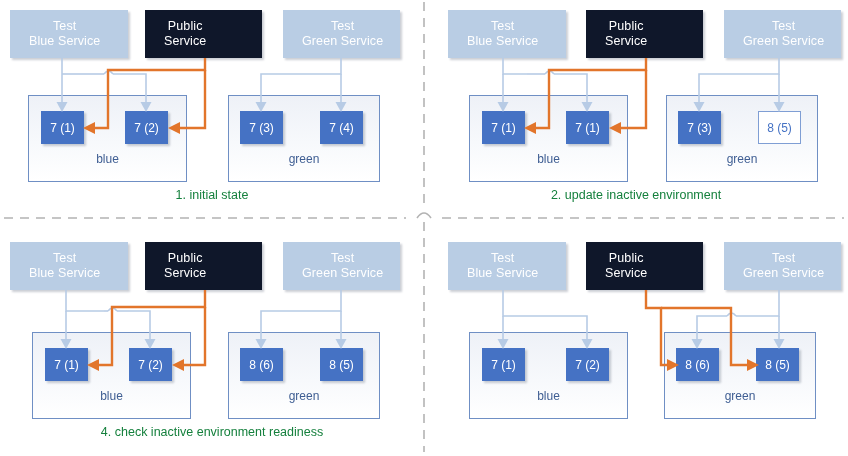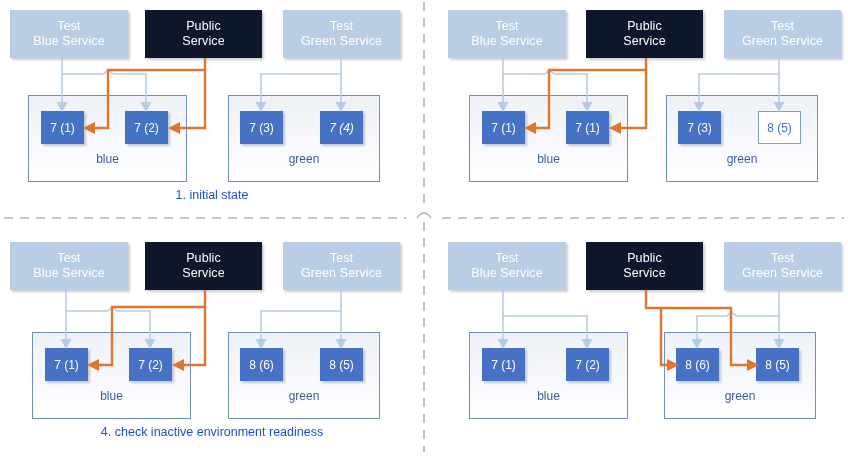--- a/index.html
+++ b/index.html
@@ -31,28 +31,28 @@
     top: 0;
     width: 424px;
     height: 228px;
   }
 
   
   .svc-box {
     position: absolute;
     display: flex;
     align-items: center;
-    justify-content: center;
     text-align: center;
     color: #ffffff;
     font-size: 12.5px;
     line-height: 15px;
     letter-spacing: 0.1px;
     box-sizing: border-box;
     box-shadow: 1.5px 1.5px 2px rgba(120,130,145,0.38);
+    padding-left: 19px;
   }
   .svc-test {
     background: #b9cde4;
   }
   .svc-public {
     background: #0f172a;
   }
   .svc-box span { display: block; }
 
   
@@ -110,21 +110,21 @@
     height: 456px;
     overflow: visible;
     pointer-events: none;
   }
 
   
   .caption {
     position: absolute;
     width: 424px;
     text-align: center;
-    color: #1d4ed8;
+    color: #15803d;
     font-size: 12.5px;
   }
 </style>
 </head>
 <body>
 
 <div id="diagram-root">
 
   <div class="panel" style="left:0px; top:0px;">
     <div class="panel-inner">
@@ -152,21 +152,21 @@
 
       <div class="env-box" style="left:28px; top:95px; width:159px; height:87px;"></div>
       <div class="env-label" style="left:28px; top:152px; width:159px;">blue</div>
 
       <div class="env-box" style="left:228px; top:95px; width:152px; height:87px;"></div>
       <div class="env-label" style="left:228px; top:152px; width:152px;">green</div>
 
       <div class="inst" style="left:41px; top:111px;">7 (1)</div>
       <div class="inst" style="left:125px; top:111px;">7 (2)</div>
       <div class="inst" style="left:240px; top:111px;">7 (3)</div>
-      <div class="inst" style="left:320px; top:111px;font-style:italic;">7 (4)</div>
+      <div class="inst" style="left:320px; top:111px;">7 (4)</div>
 
       <svg class="wires" viewBox="0 0 424 228">
 
         <g fill="none" stroke="#b7cbe5" stroke-width="1.6">
           <path d="M62,58 L62,74 L62,74"></path>
           <path d="M62,74 L86,74 L86,74"></path>
           <path d="M86,74 L104,74"></path>
           <path d="M113,74 L146,74 L146,102"></path>
           <path d="M62,74 L62,102"></path>
           <path d="M104,74 q4.5,-6 9,0"></path>
@@ -247,20 +247,21 @@
         <polygon points="349.5,102 360.5,102 355,112" fill="#b7cbe5"></polygon>
 
         <g fill="none" stroke="#e2752b" stroke-width="2.4">
           <path d="M222,58 L222,70 L125,70 L125,128 L112,128"></path>
           <path d="M222,70 L222,128 L197,128"></path>
         </g>
         <polygon points="112,122 112,134 100,128" fill="#e2752b"></polygon>
         <polygon points="197,122 197,134 185,128" fill="#e2752b"></polygon>
       </svg>
 
+      <div class="caption" style="left:0px; top:188px;">2. update inactive environment</div>
     </div>
   </div>
 
   <div class="panel" style="left:0px; top:228px;">
     <div class="panel-inner">
 
       <div class="svc-box svc-test" style="left:10px; top:14px; width:118px; height:48px;">
         <div>
           <span>Test</span>
           <span>Blue Service</span>

